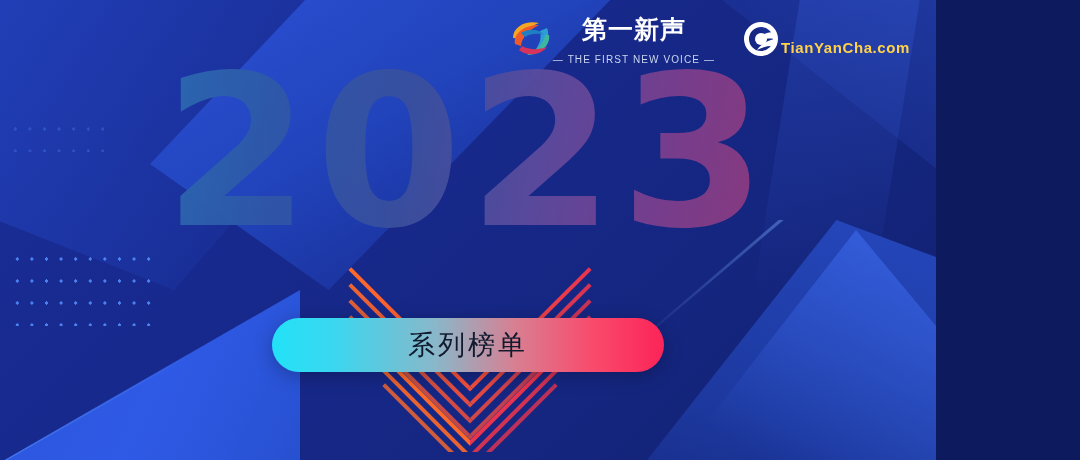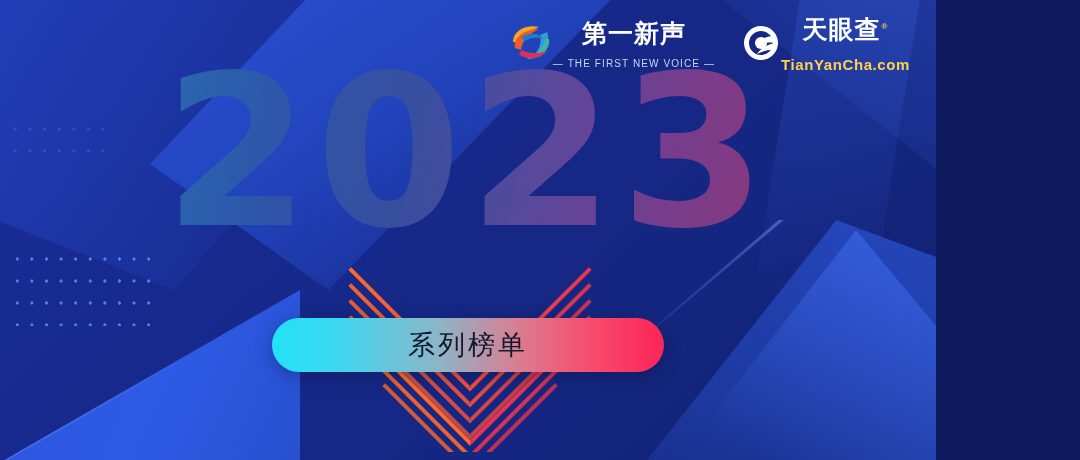--- a/index.html
+++ b/index.html
@@ -340,21 +340,20 @@
       <span class="logo-mark">
         <svg width="40" height="40" viewBox="0 0 40 40">
           <path d="M20 3 A17 17 0 1 0 20 37 A17 17 0 1 0 20 3 Z
                    M20 8 A12 12 0 1 1 20 32 A12 12 0 1 1 20 8 Z" fill="#ffffff"></path>
           <path d="M33 13 C26 13, 19 16, 14 22 C19 20, 26 19, 33 20 Z" fill="#ffffff"></path>
           <path d="M34 20 C27 21, 20 25, 16 31 C22 28, 29 26, 35 27 Z" fill="#ffffff"></path>
           <circle cx="20" cy="20" r="6" fill="#ffffff"></circle>
         </svg>
       </span>
       <span class="logo-text">
-        <span class="logo-cn"><span>天眼查</span><span class="logo-sup">®</span></span>
         <span class="logo-en-2">TianYanCha.com</span>
       </span>
     </div>
 
   </div>
 
 
   <div class="pill">
     <span class="pill-label">系列榜单</span>
   </div>

